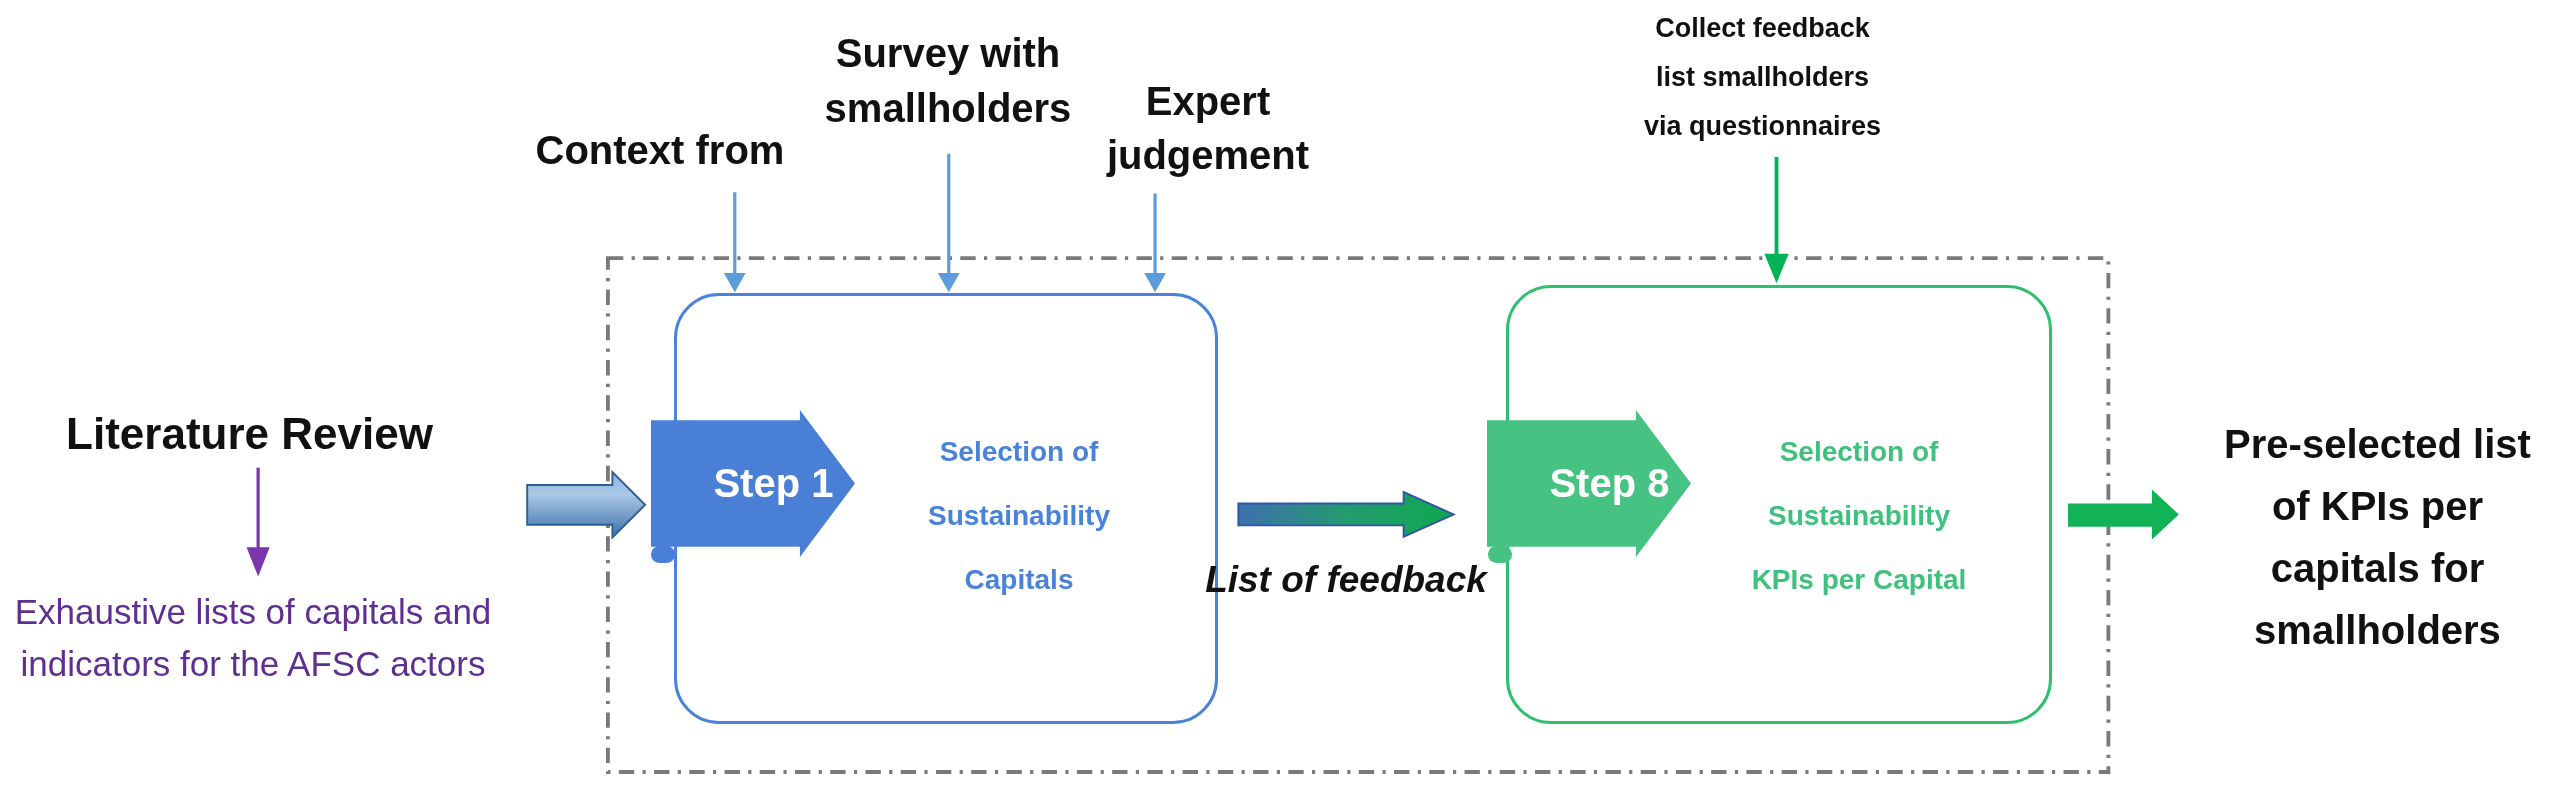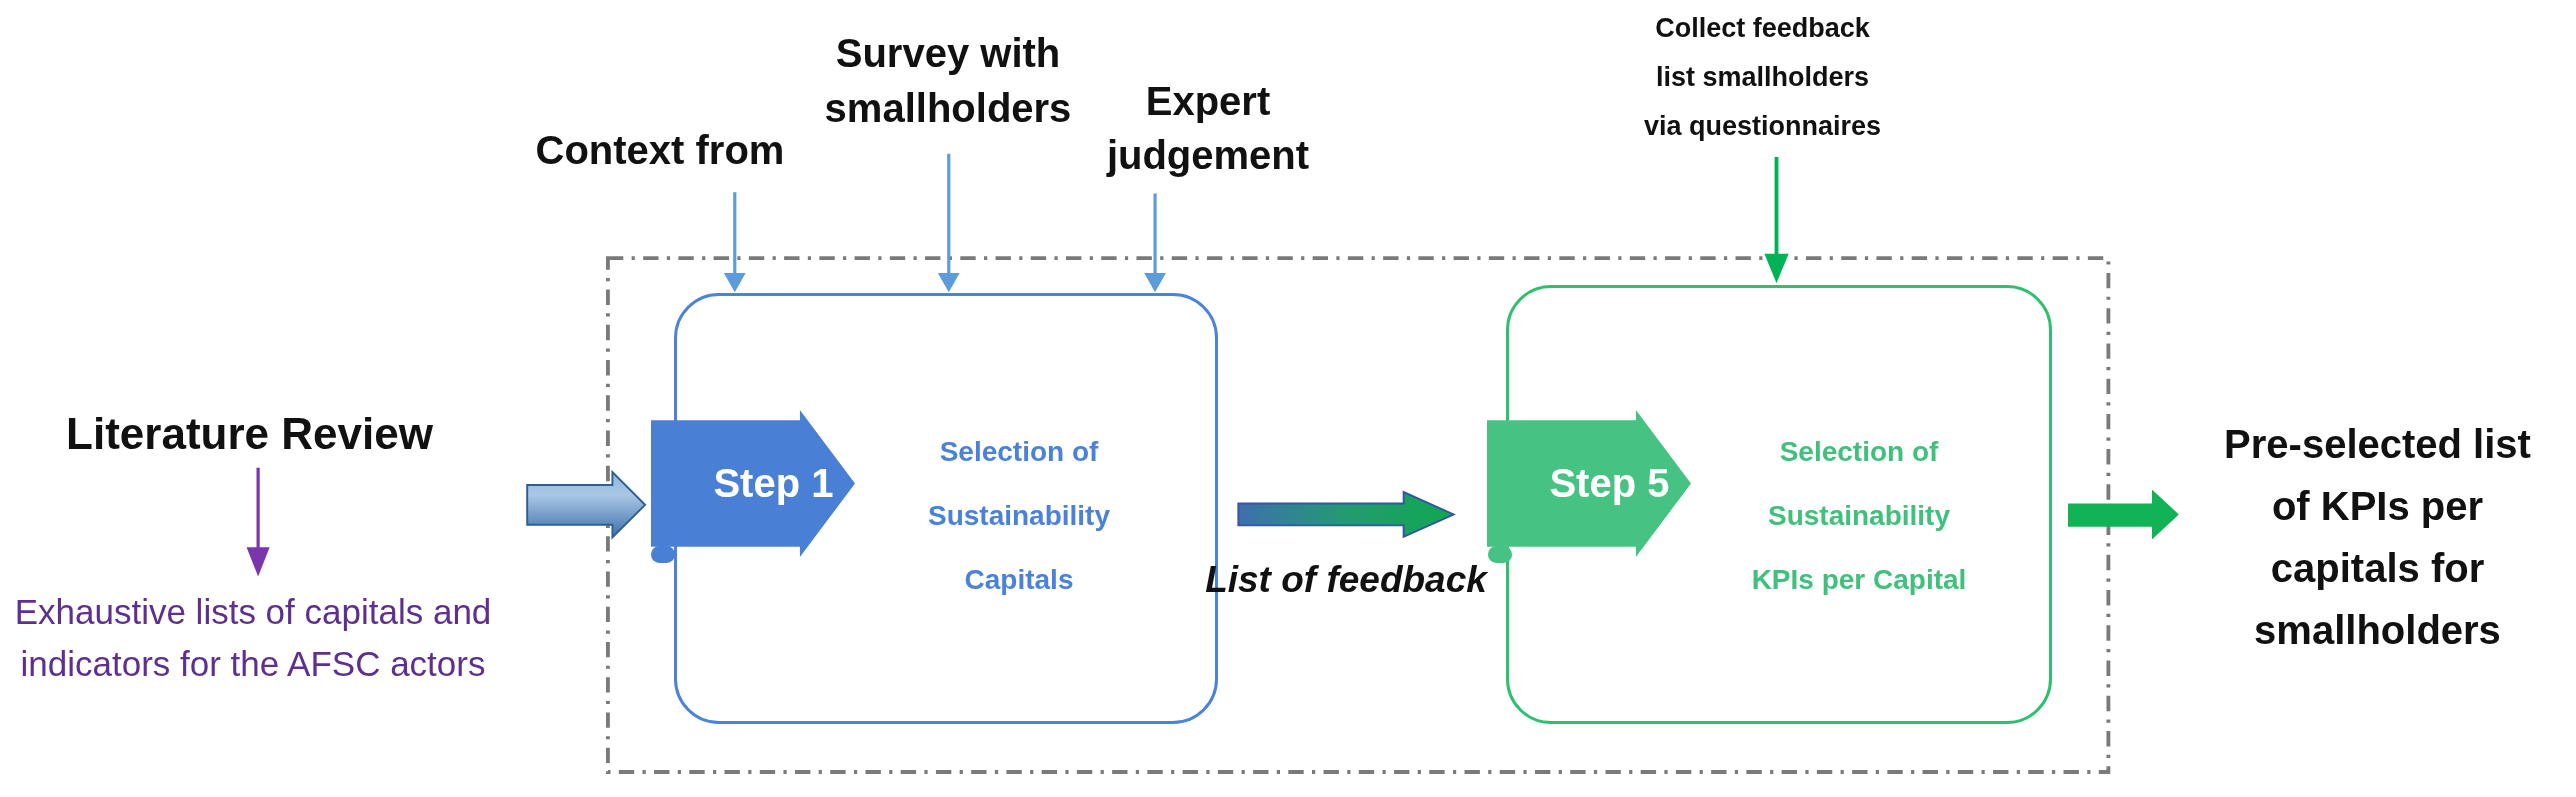--- a/index.html
+++ b/index.html
@@ -57,21 +57,21 @@
 
   <div class="abs proc-box box-blue"></div>
   <div class="abs proc-box box-green"></div>
 
   <div class="abs notch notch1"></div>
   <div class="abs step-arrow step1-arrow">
     <div class="step-badge">Step 1</div>
   </div>
   <div class="abs notch notch2"></div>
   <div class="abs step-arrow step2-arrow">
-    <div class="step-badge">Step 5</div>
+    <div class="step-badge">Step 8</div>
   </div>
 
   <svg class="layer arrow-layer" viewBox="0 0 4019 1244" width="2576" height="797">
     <defs>
       <linearGradient id="litGrad" x1="0" y1="0" x2="0" y2="1">
         <stop offset="0" style="stop-color:var(--steel-arrow-light)"></stop>
         <stop offset="0.35" style="stop-color:#a9c7e5"></stop>
         <stop offset="1" style="stop-color:var(--steel-arrow-dark)"></stop>
       </linearGradient>
       <linearGradient id="midGrad" x1="0" y1="0" x2="1" y2="0">

